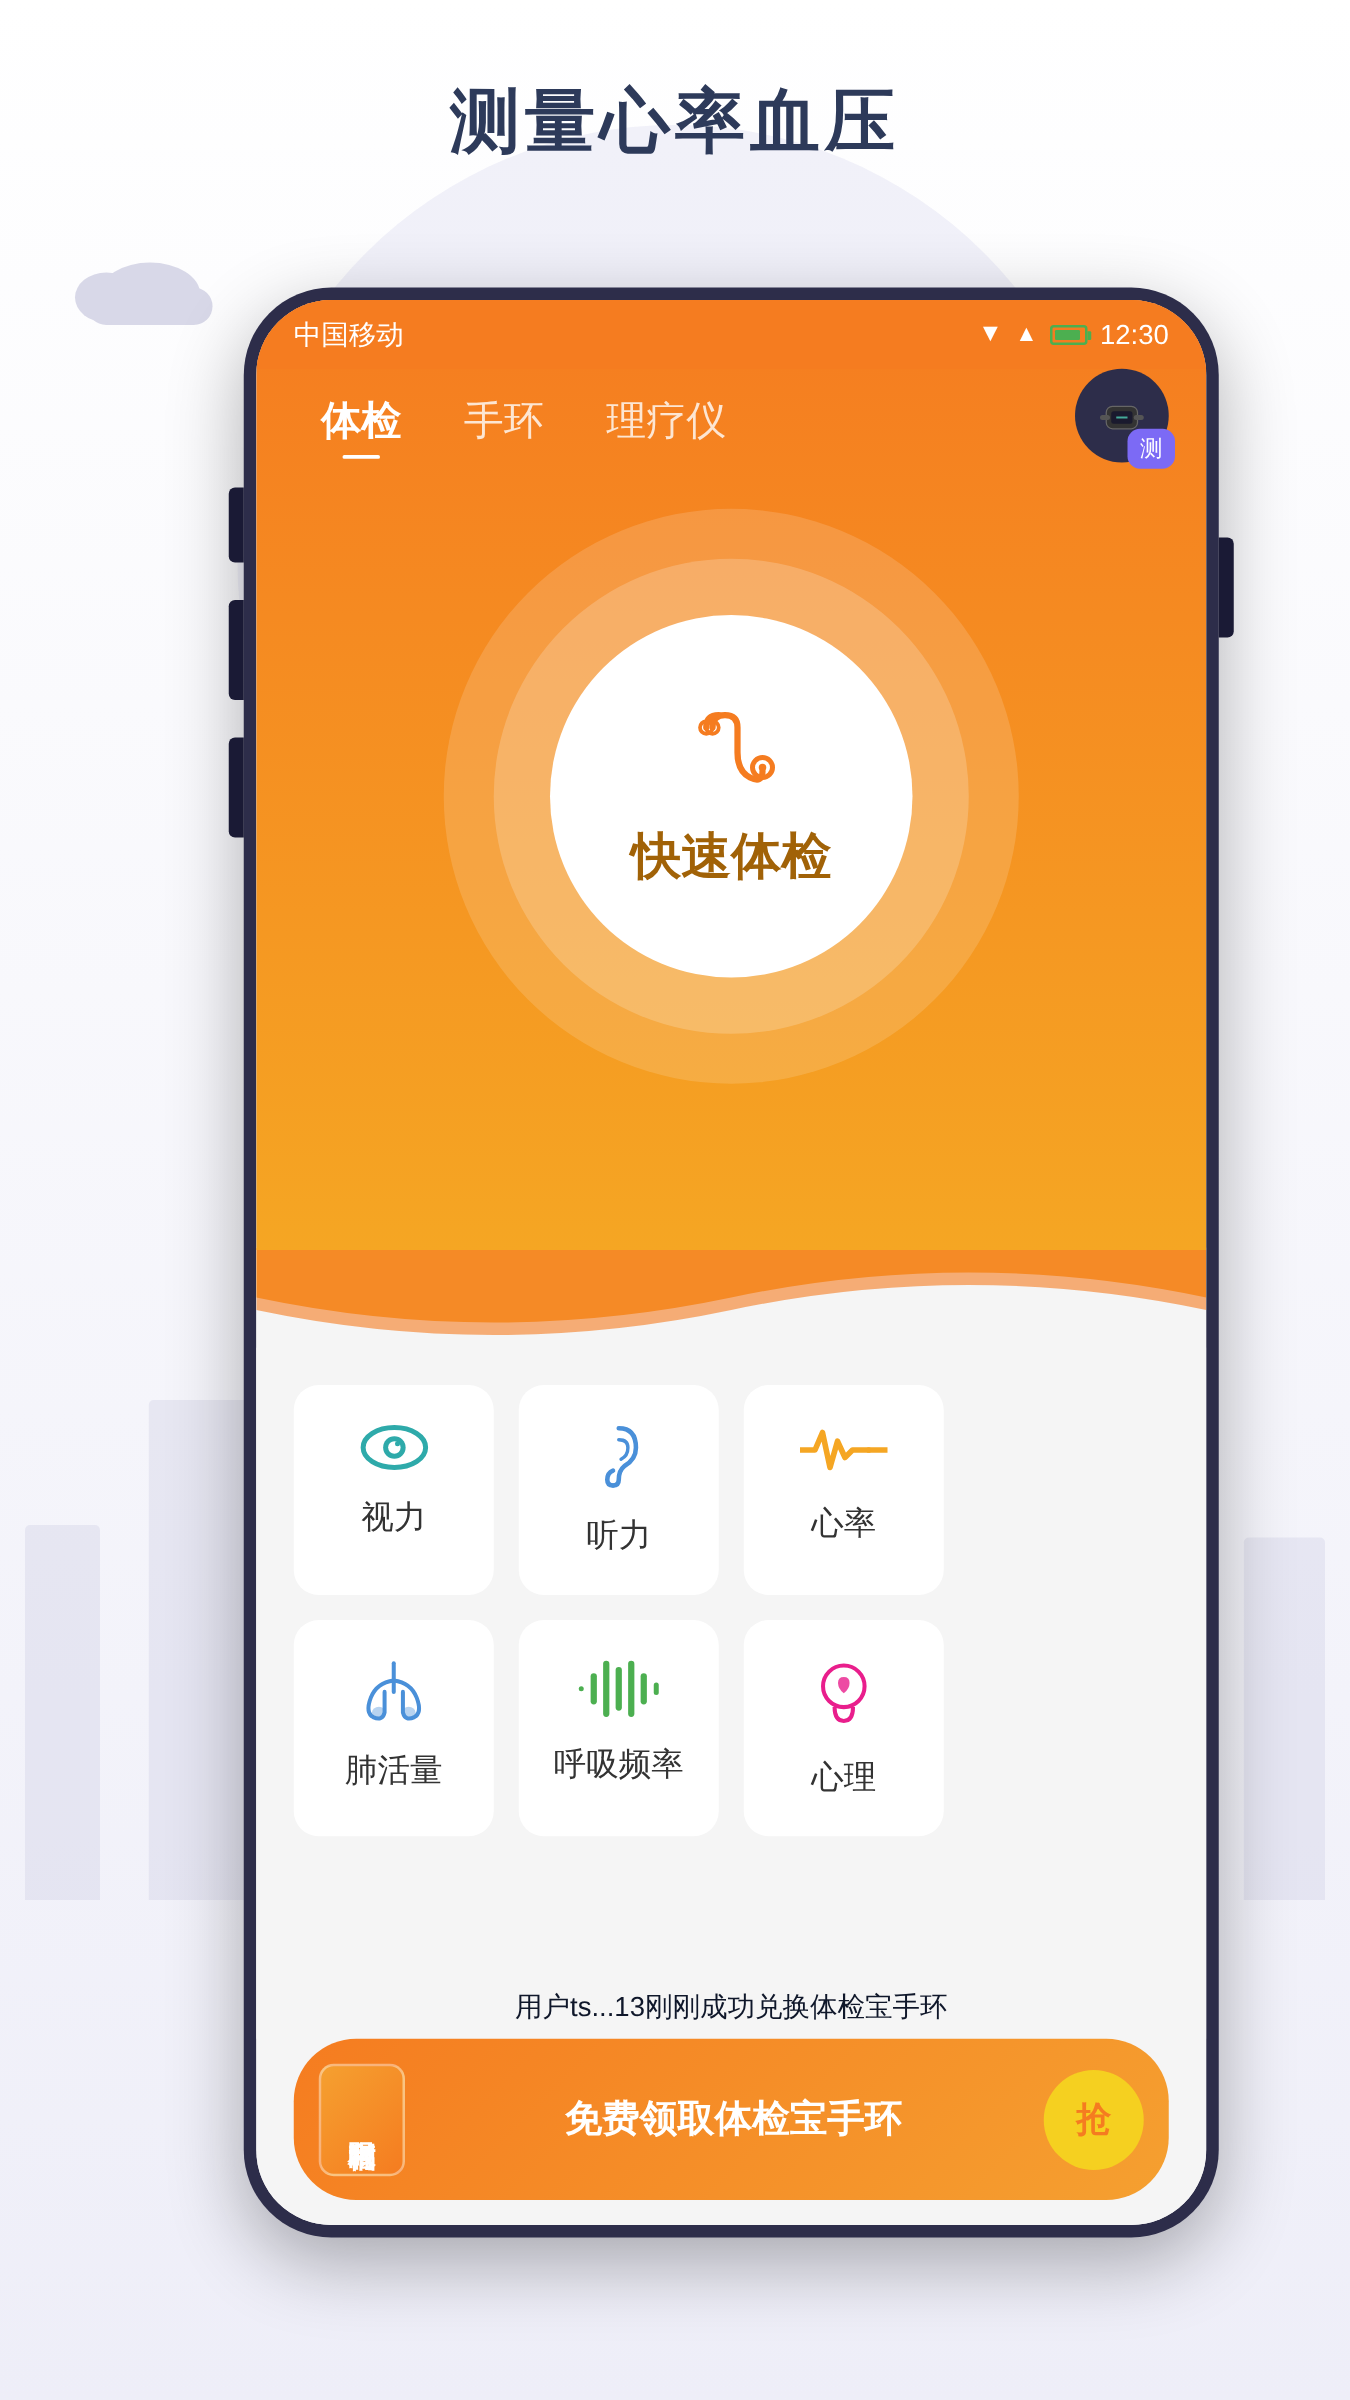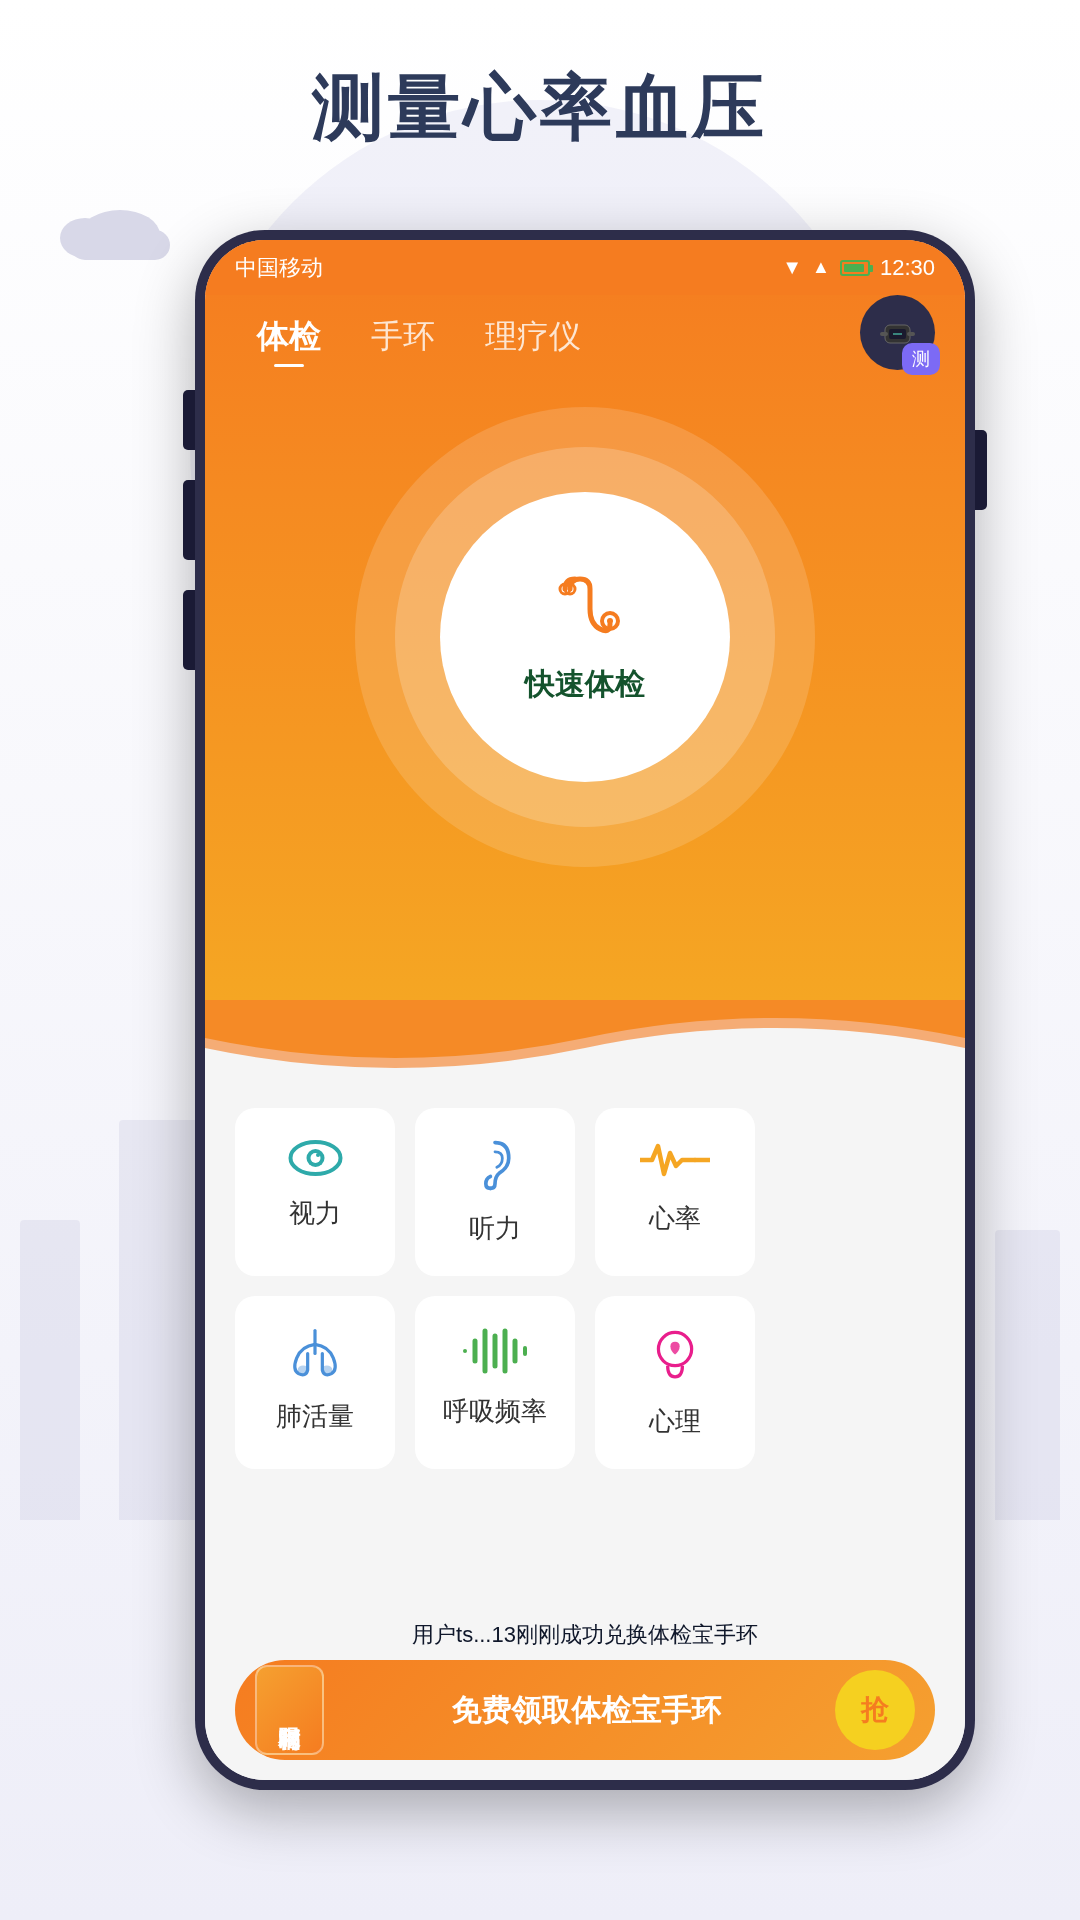--- a/index.html
+++ b/index.html
@@ -49,21 +49,21 @@
       border-radius: 4px 4px 0 0;
     }
 
     
     .page-title {
       position: absolute;
       top: 60px;
       left: 0;
       right: 0;
       text-align: center;
-      font-size: 72px;
+      font-size: 56px;
       font-weight: 700;
       color: #2d3a5a;
       letter-spacing: 4px;
     }
 
     
     .cloud {
       position: absolute;
       top: 200px;
       left: 60px;
@@ -241,22 +241,22 @@
       background: white;
       display: flex;
       flex-direction: column;
       align-items: center;
       justify-content: center;
       gap: 15px;
       cursor: pointer;
     }
 
     .quick-exam-text {
-      color: #14532d;
-      font-size: 30px;
+      color: #a16207;
+      font-size: 40px;
       font-weight: 600;
     }
 
     
     .white-content {
       background: #f5f5f5;
       flex: 1;
       padding: 30px 30px 20px;
     }
 
@@ -292,21 +292,21 @@
       text-align: center;
       color: #0f172a;
       font-size: 22px;
     }
 
     .bottom-banner {
       position: relative;
       margin: 0 30px 20px;
       background: linear-gradient(135deg, #f57c20, #f5a030);
       border-radius: 50px;
-      height: 100px;
+      height: 129px;
       display: flex;
       align-items: center;
       padding: 0 20px;
       cursor: pointer;
     }
 
     .banner-tag {
       background: linear-gradient(135deg, #f5a030, #f57c20);
       color: white;
       font-size: 22px;

